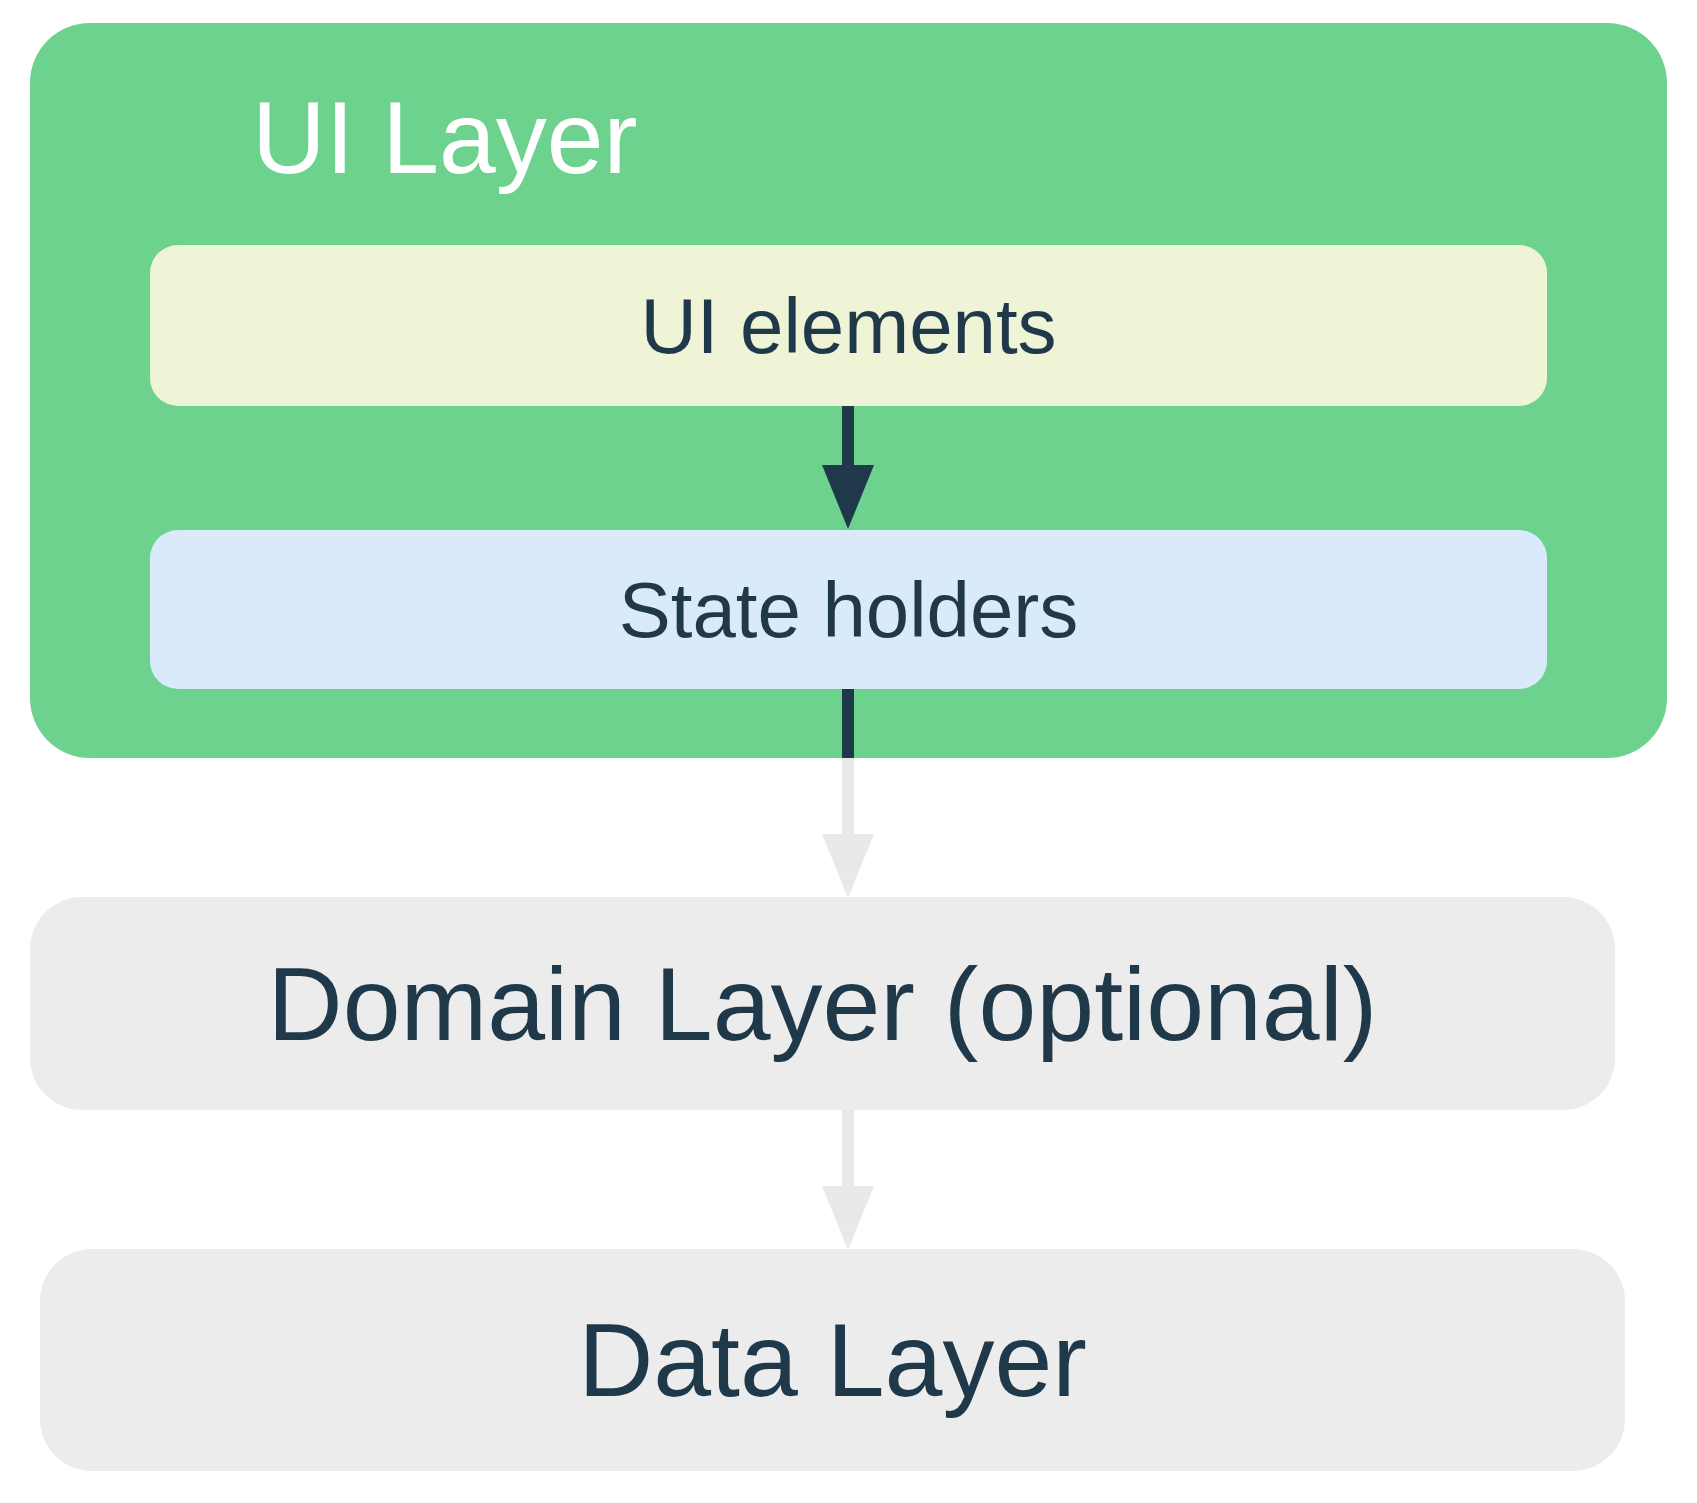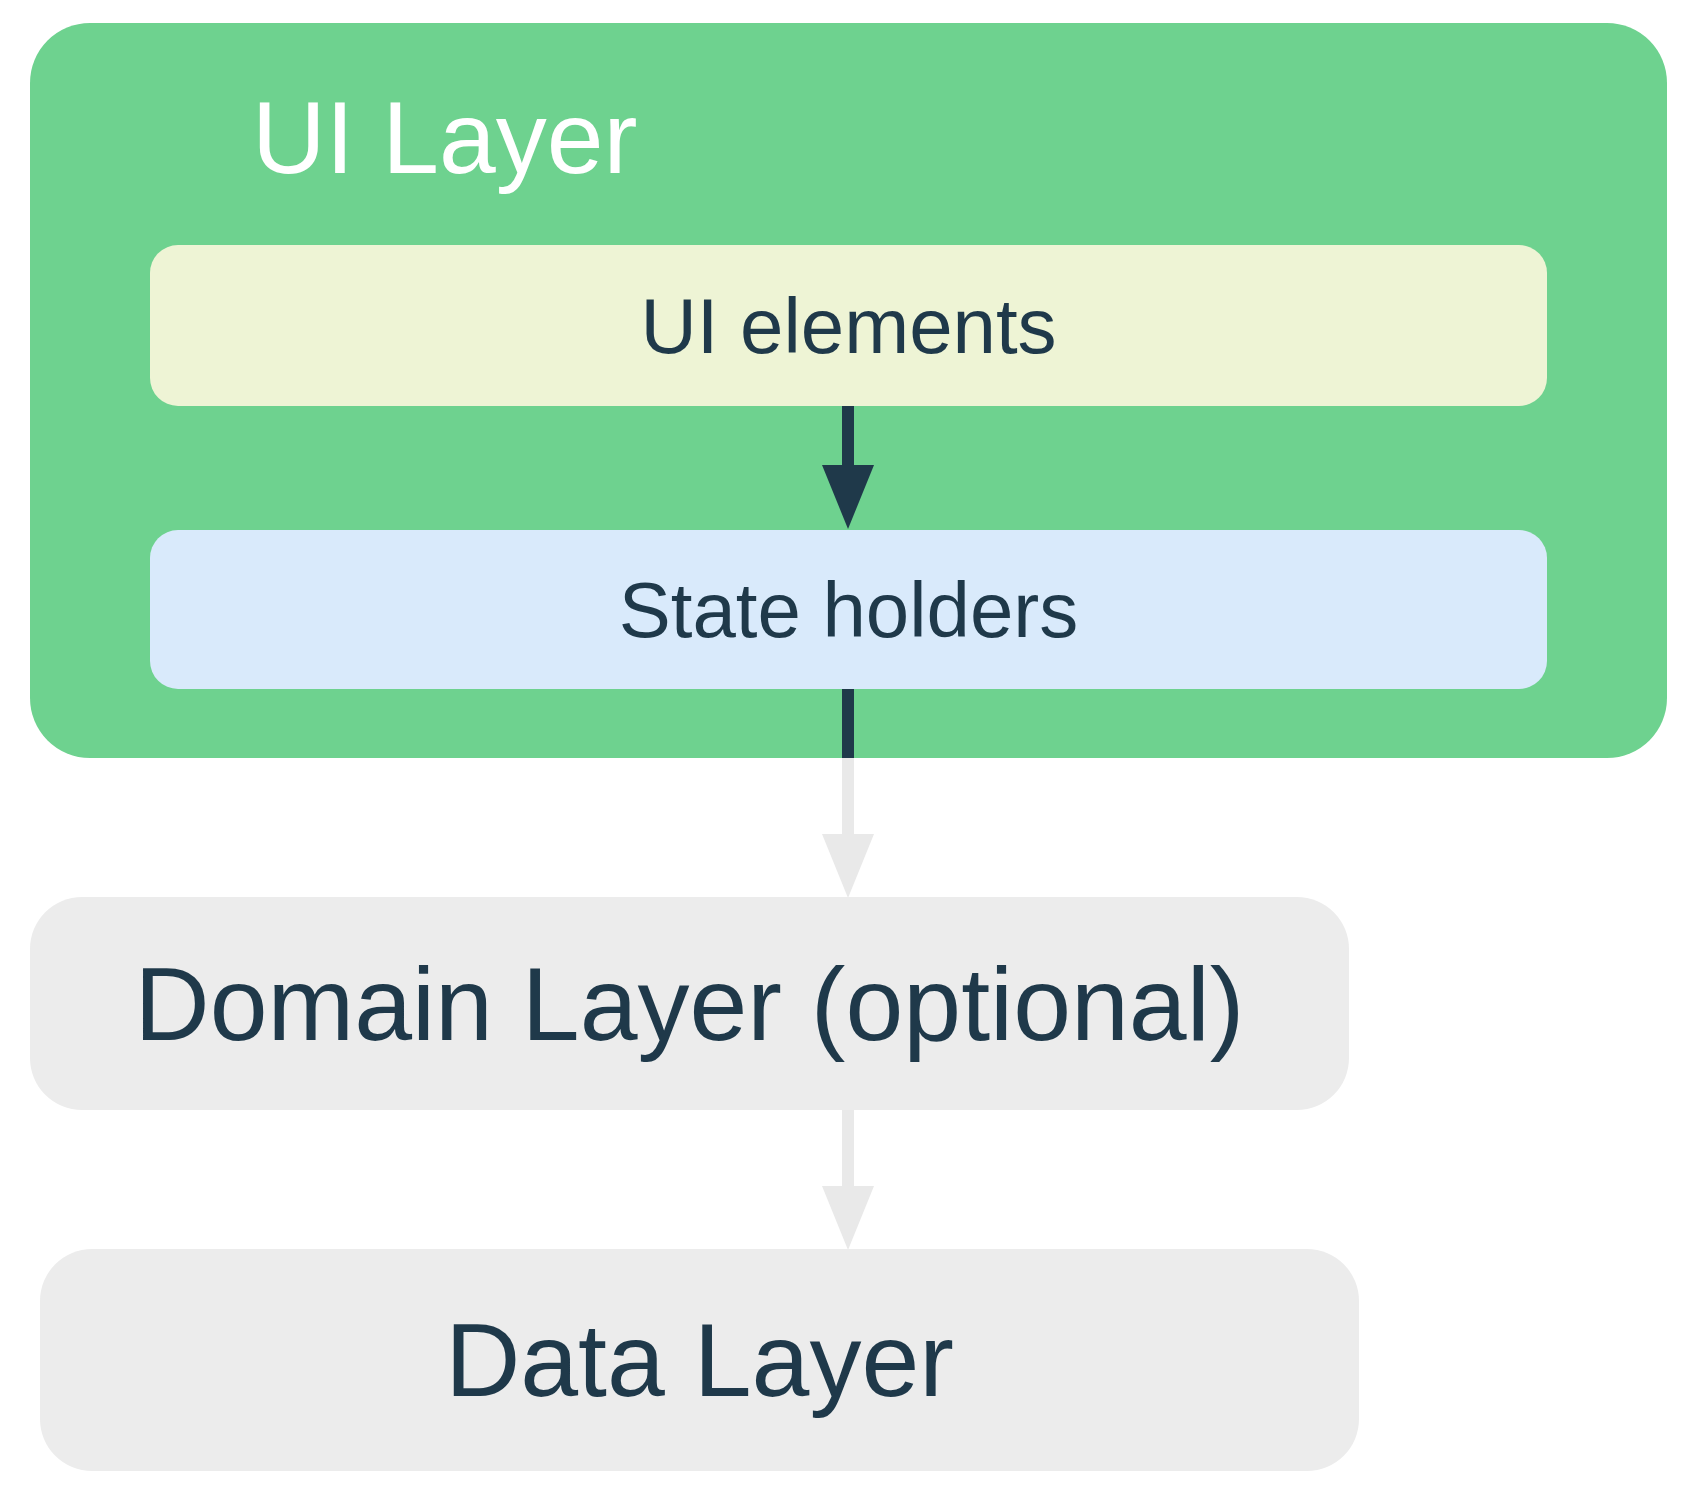--- a/index.html
+++ b/index.html
@@ -64,21 +64,21 @@
     font-size: 78px;
     line-height: 1;
     color: #1F394A;
     white-space: nowrap;
   }
 
   
   .layer-box {
     position: absolute;
     left: 30px;
-    width: 1319px;
+    width: 1585px;
     background: #ECECEC;
     border-radius: 52px;
     display: flex;
     align-items: center;
     justify-content: center;
   }
   .domain-layer-box { top: 897px; height: 213px; }
   .data-layer-box   { top: 1249px; height: 222px; margin-left: 10px; }
   .layer-box .layer-label {
     font-size: 104px;

